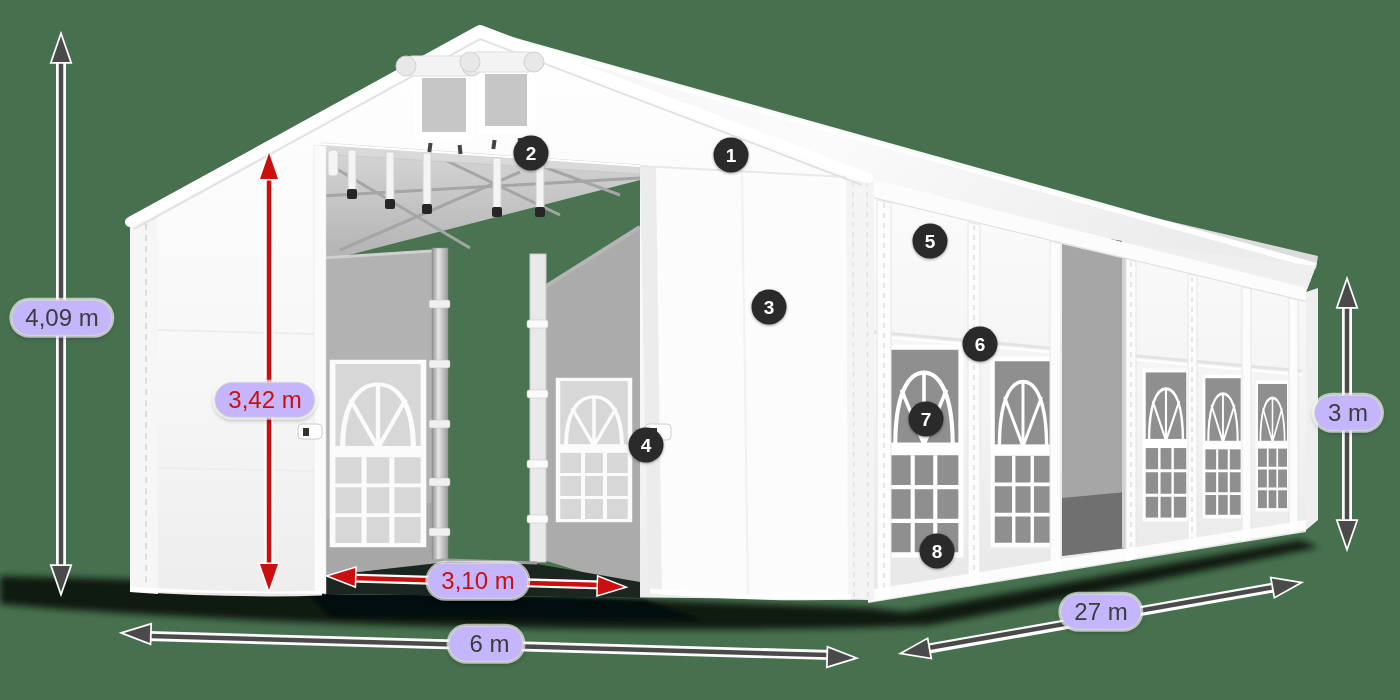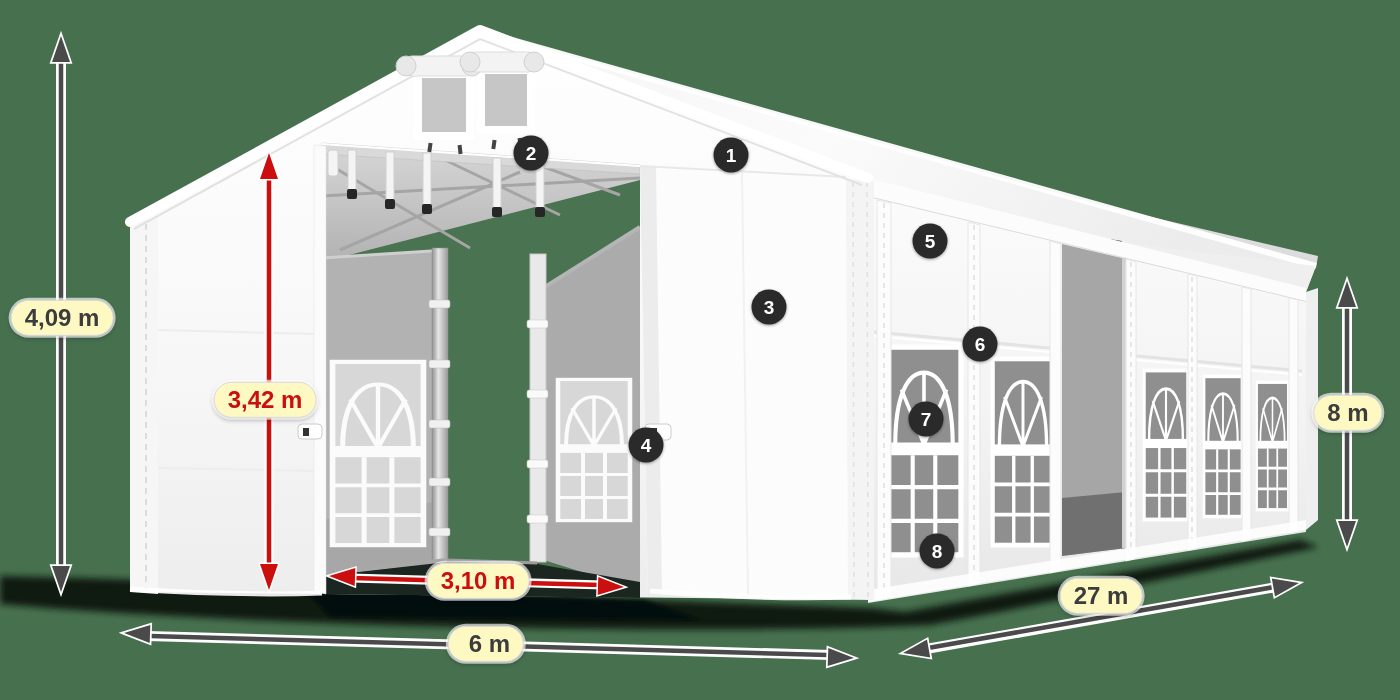--- a/index.html
+++ b/index.html
@@ -1,22 +1,22 @@
 <!DOCTYPE html>
 <html><head>
 <meta charset="utf-8">
 <style>
   html,body{margin:0;padding:0;}
   body{width:1400px;height:700px;overflow:hidden;font-family:"Liberation Sans",sans-serif;}
   .stage{position:relative;width:1400px;height:700px;background:#47704F;overflow:hidden;}
   .stage svg{position:absolute;left:0;top:0;}
   .pill{
     position:absolute;transform:translate(-50%,-50%);
-    background:#fef9c3;border:1px solid #dadada;border-radius:22px;
-    padding:4px 13px;font-size:24px;font-weight:bold;color:#3c3c3c;
+    background:#c4b5fd;border:1px solid #dadada;border-radius:22px;
+    padding:4px 13px;font-size:24px;font-weight:normal;color:#3c3c3c;
     white-space:nowrap;line-height:1.1;
     box-shadow:0 0 0 2px rgba(255,255,255,.65), 0 2px 5px rgba(0,0,0,.35);
   }
   .pill.red{color:#cb0e0e;margin-top:23px;}
   .badge{
     position:absolute;transform:translate(-50%,-50%);
     width:35px;height:35px;border-radius:50%;background:#2a2a2a;color:#fff;
     display:flex;align-items:center;justify-content:center;
     font-size:19px;font-weight:bold;box-shadow:0 1px 3px rgba(0,0,0,.4);
   }
@@ -302,22 +302,22 @@
     <line x1="1347" y1="303" x2="1347" y2="525" stroke="#4a4a4a" stroke-width="4.5"></line>
     <polygon points="1347,281 1338,307 1356,307" fill="#4a4a4a" stroke="#ffffff" stroke-width="3.5" paint-order="stroke"></polygon>
     <polygon points="1347,547 1338,521 1356,521" fill="#4a4a4a" stroke="#ffffff" stroke-width="3.5" paint-order="stroke"></polygon>
   </g>
 </svg>
 
 <div class="pill" style="left:62px;top:318px;">4,09 m</div>
 <div class="pill red" style="left:265px;top:377px;">3,42 m</div>
 <div class="pill red" style="left:478px;top:558px;">3,10 m</div>
 <div class="pill" style="left:486px;top:644px;padding-left:20px;">6 m</div>
-<div class="pill" style="left:1101px;top:596px;">27 m</div>
-<div class="pill" style="left:1348px;top:413px;">8 m</div>
+<div class="pill" style="left:1101px;top:612px;">27 m</div>
+<div class="pill" style="left:1348px;top:413px;">3 m</div>
 
 <div class="badge" style="left:731px;top:155px;">1</div>
 <div class="badge" style="left:531px;top:153px;">2</div>
 <div class="badge" style="left:769px;top:307px;">3</div>
 <div class="badge" style="left:646px;top:445px;">4</div>
 <div class="badge" style="left:930px;top:241px;">5</div>
 <div class="badge" style="left:980px;top:344px;">6</div>
 <div class="badge" style="left:926px;top:419px;">7</div>
 <div class="badge" style="left:937px;top:551px;">8</div>
 

